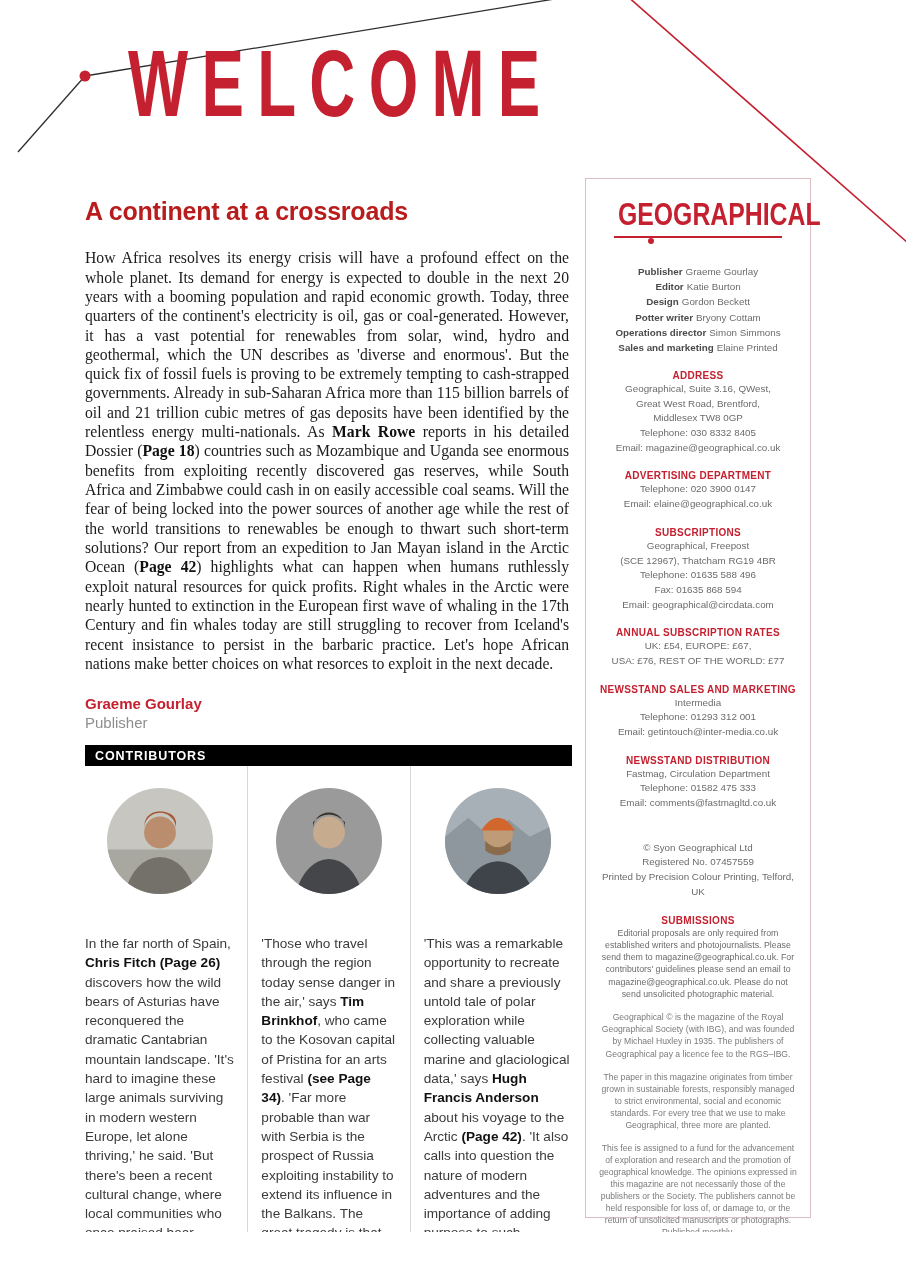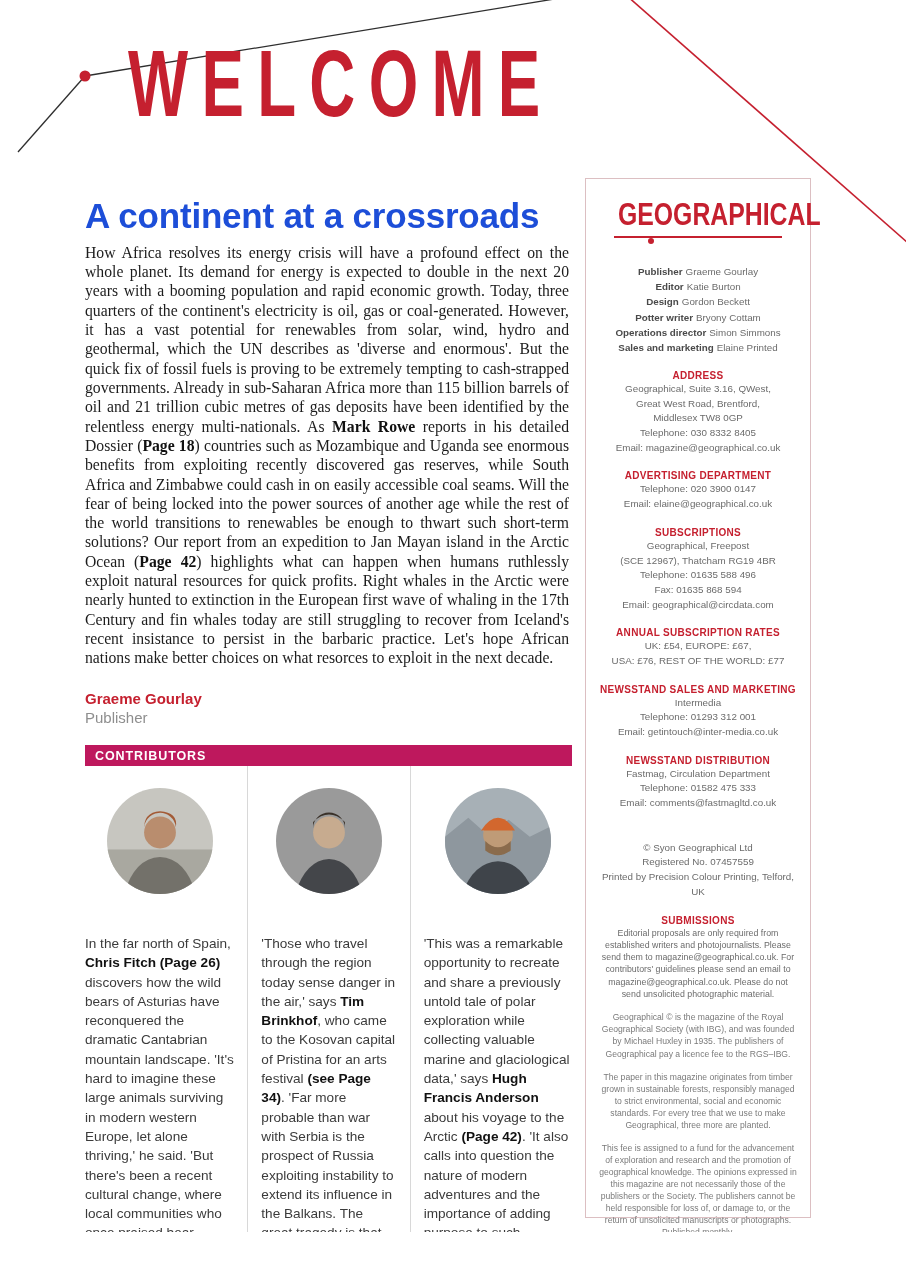--- a/index.html
+++ b/index.html
@@ -8,29 +8,29 @@
   svg.deco{position:absolute;left:0;top:0;pointer-events:none;}
   .lineA{stroke:#2e2e2e;stroke-width:1.3;}
   .lineB{stroke:#c5202f;stroke-width:1.6;}
   .deco-dot{fill:#c5202f;}
 
   .welcome{position:absolute;left:128px;top:36px;margin:0;font-size:86px;line-height:1;
            font-weight:bold;color:#c5202f;letter-spacing:18px;white-space:nowrap;
            transform:scale(0.74,1.1);transform-origin:left top;}
 
   .main{position:absolute;left:85px;top:198px;width:484px;}
-  .headline{margin:0 0 8px;font-size:35px;line-height:1.05;font-weight:bold;color:#1d4ed8;letter-spacing:-0.2px;}
+  .headline{margin:0 0 24px;font-size:25px;line-height:1.05;font-weight:bold;color:#b91c1c;letter-spacing:-0.2px;}
   .body{margin:0;font-family:"Liberation Serif",serif;font-size:15.7px;line-height:1.23;
         color:#1c1c1c;text-align:justify;}
   .seg-b{font-weight:bold;color:#111;margin-top:8px;}
   .sig-name{margin-top:22px;color:#c5202f;font-weight:bold;font-size:15px;}
   .sig-role{margin-top:2px;color:#8e8e8e;font-size:15px;}
 
   .contrib{position:absolute;left:85px;top:745px;width:487px;}
-  .banner{background:#be185d;color:#fff;font-weight:bold;font-size:12.5px;letter-spacing:0.9px;
+  .banner{background:#000000;color:#fff;font-weight:bold;font-size:12.5px;letter-spacing:0.9px;
           height:21px;line-height:22px;padding-left:10px;}
   .cols{display:grid;grid-template-columns:1fr 1fr 1fr;}
   .col{padding:22px 13px 0;}
   .col:first-child{padding-left:0;}
   .col:last-child{padding-right:0;}
   .col + .col{border-left:1px solid #d8d8d8;}
   .photo{width:106px;height:106px;border-radius:50%;overflow:hidden;margin:0 auto;}
   .photo svg{display:block;width:100%;height:100%;}
   .ctext{margin:40px 0 0;font-size:13.6px;line-height:1.42;color:#3b3b3b;}
 

